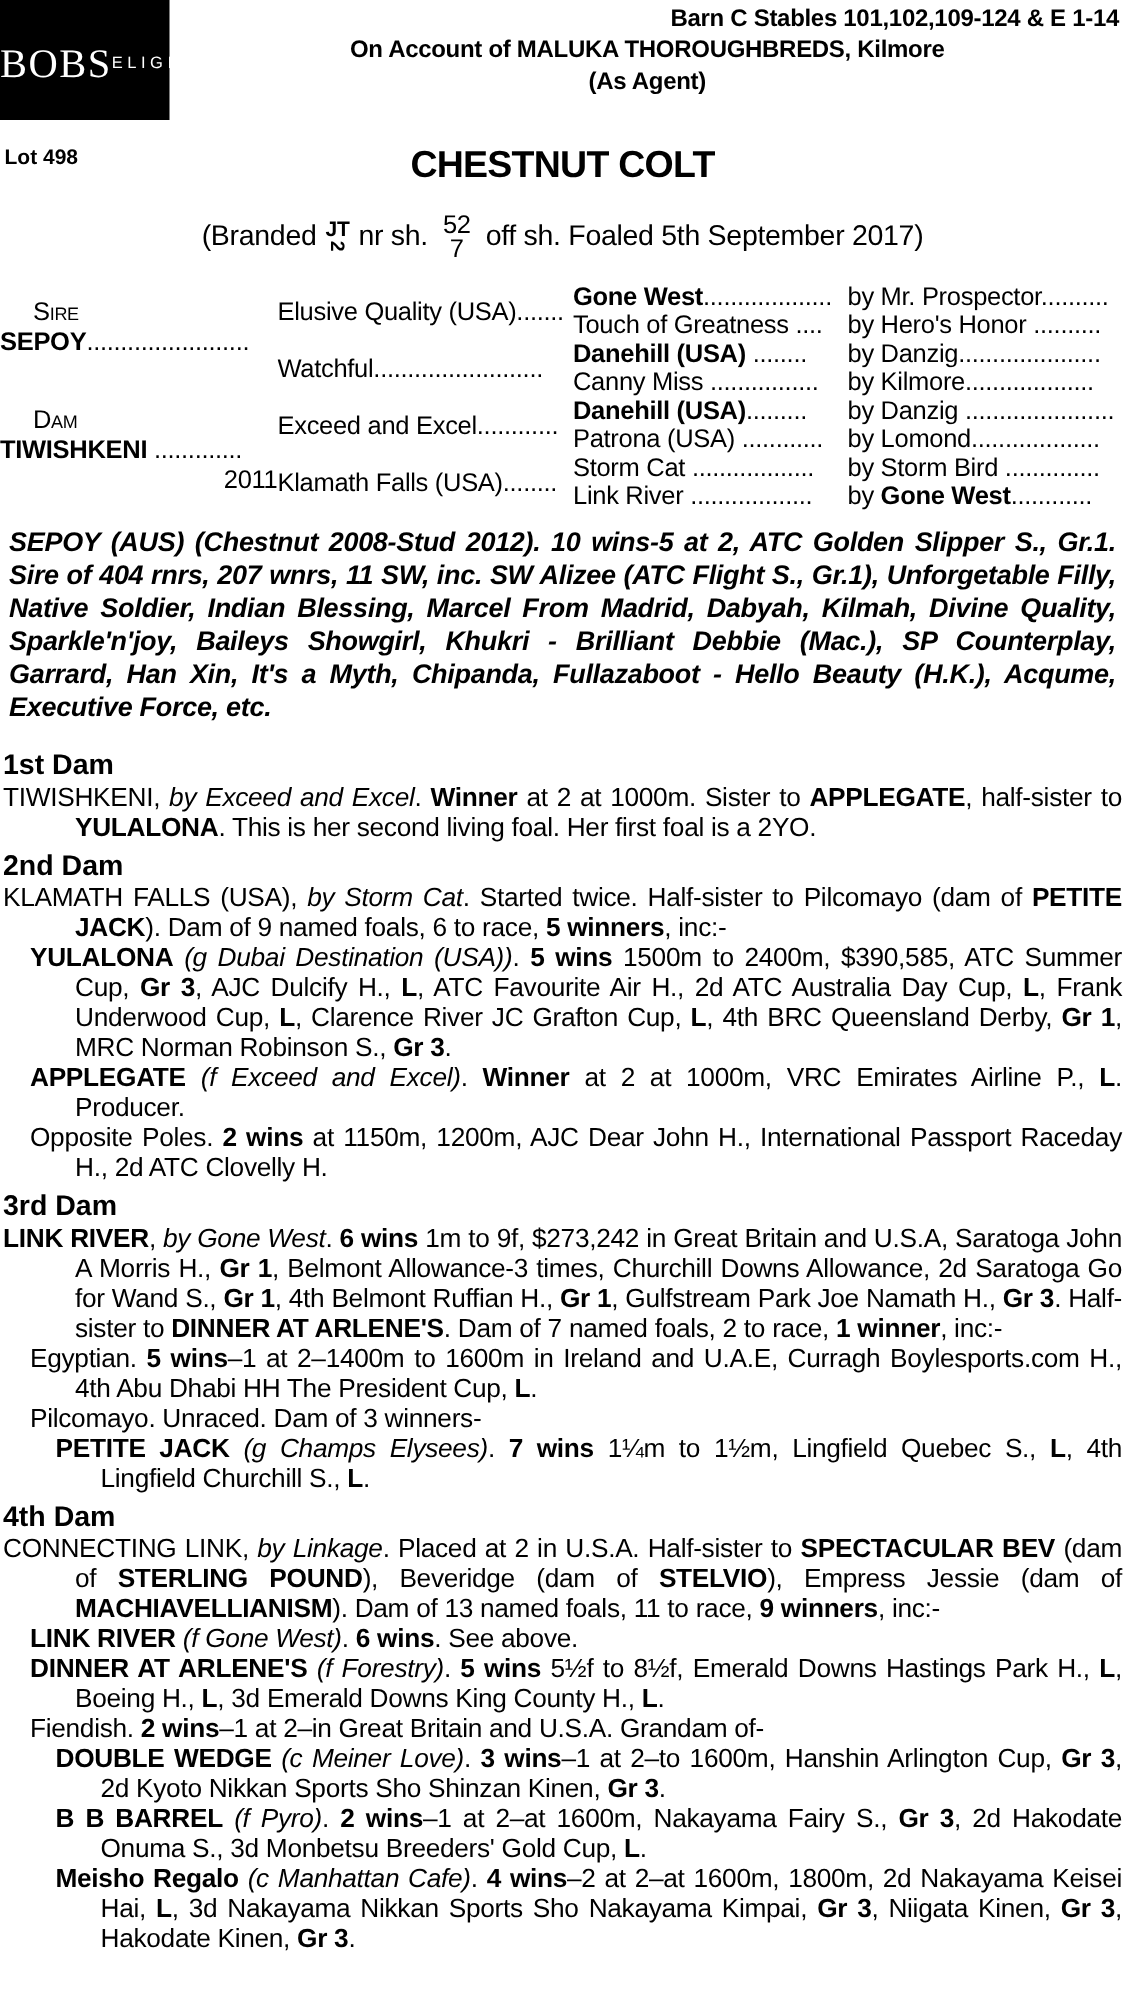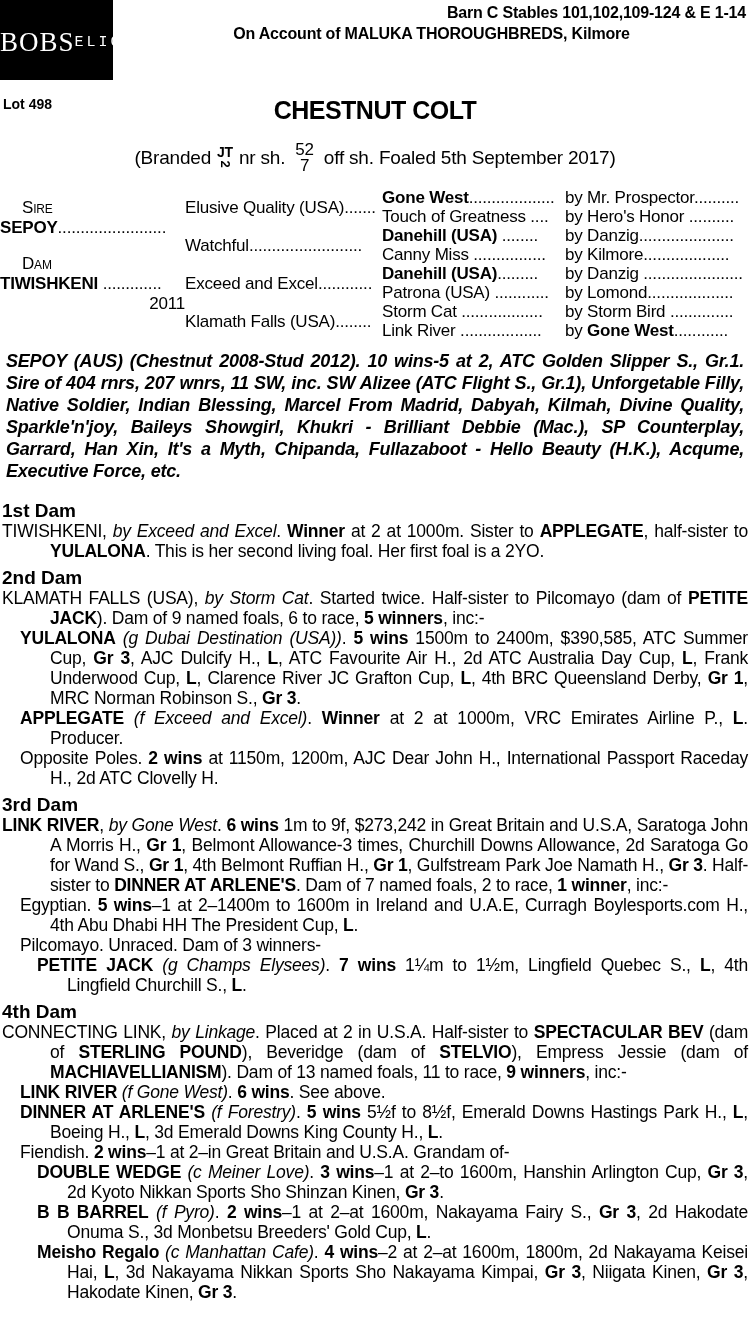--- a/index.html
+++ b/index.html
@@ -5,21 +5,21 @@
   html,body{margin:0;padding:0;background:#fff;color:#000;}
   body{width:750px;font-family:"Liberation Sans",sans-serif;-webkit-font-smoothing:antialiased;}
   .b{font-weight:bold;}
   .i{font-style:italic;}
 
   
   .header{display:flex;}
   .logo{width:113px;height:80px;background:#000;color:#fff;flex:0 0 113px;
         display:flex;flex-direction:row;align-items:center;justify-content:flex-start;padding-top:4px;box-sizing:border-box;}
   .logo-title{font-family:"Liberation Serif",serif;font-size:27px;line-height:24px;letter-spacing:1px;font-weight:normal;}
-  .logo-sub{font-family:Liberation Mono, monospace;font-size:15px;letter-spacing:3px;line-height:13px;}
+  .logo-sub{font-family:Liberation Sans, sans-serif;font-size:11px;letter-spacing:3px;line-height:13px;}
   .header-lines{flex:1;padding-top:2px;font-weight:bold;font-size:16px;line-height:21px;letter-spacing:-0.2px;}
   .barn-line{text-align:right;padding-right:4px;}
   .account-line,.agent-line{text-align:center;}
 
   
   .lot-row{position:relative;margin-top:16px;height:28px;}
   .lot{position:absolute;left:3px;top:0;font-weight:bold;font-size:14px;}
   .colt-title{text-align:center;font-weight:bold;font-size:25px;letter-spacing:-0.5px;}
   .brand-line{margin-top:14px;display:flex;justify-content:center;align-items:center;font-size:19px;letter-spacing:-0.2px;height:40px;}
   .brandmark{display:inline-flex;flex-direction:column;align-items:center;margin:0 6px;font-weight:bold;}
@@ -30,21 +30,21 @@
 
   
   .ped-table{display:grid;grid-template-columns:185px 197px 183px 185px;margin-top:10px;font-size:17px;letter-spacing:-0.2px;}
   .ped-cell{white-space:nowrap;overflow:hidden;line-height:19px;}
   .col3,.col4{display:grid;grid-template-rows:repeat(8,19px);}
   .col2{display:grid;grid-template-rows:repeat(4,38px);}
   .col2 .ped-cell{display:flex;align-items:center;}
   .col1{position:relative;height:152px;}
   .ped-parent{position:absolute;left:0;right:0;}
   .sire-block{top:10px;}
-  .dam-block{top:66px;}
+  .dam-block{top:82px;}
   .ped-label{font-variant:small-caps;padding-left:22px;font-size:17px;line-height:20px;}
   .ped-name{white-space:nowrap;overflow:hidden;line-height:20px;}
   .ped-year{padding-left:14px;line-height:20px;text-align:right;}
   .dots{font-weight:normal;}
 
   
   .sire-summary{margin-top:10px;padding:0 6px;font-weight:bold;font-style:italic;font-size:18px;line-height:22px;text-align:justify;letter-spacing:-0.2px;}
 
   
   .sections{margin-top:4px;padding:0 2px;}
@@ -62,20 +62,21 @@
     <svg width="96" height="34" viewBox="0 0 100 36" aria-hidden="true">
       <path d="M4 24 Q12 12 22 10 Q26 3 31 9 Q42 4 53 9 Q72 2 94 5 Q79 11 68 13 Q85 12 97 17 Q81 19 66 18 Q77 23 86 29 Q69 27 56 21 Q45 27 31 23 Q17 28 4 24 Z" fill="#ffffff"></path>
       <circle cx="26" cy="14" r="1.6" fill="#000000"></circle>
     </svg>
     <div class="logo-title">BOBS</div>
     <div class="logo-sub">ELIGIBLE</div>
   </div>
   <div class="header-lines">
     <div class="barn-line">Barn C Stables 101,102,109-124 &amp; E 1-14</div>
     <div class="account-line">On Account of MALUKA THOROUGHBREDS, Kilmore</div>
+    <div class="agent-line">(As Agent)</div>
   </div>
 </div>
 
 <div class="lot-row">
   <span class="lot">Lot 498</span>
   <div class="colt-title">CHESTNUT COLT</div>
 </div>
 
 <div class="brand-line">
   <span>(Branded</span>

